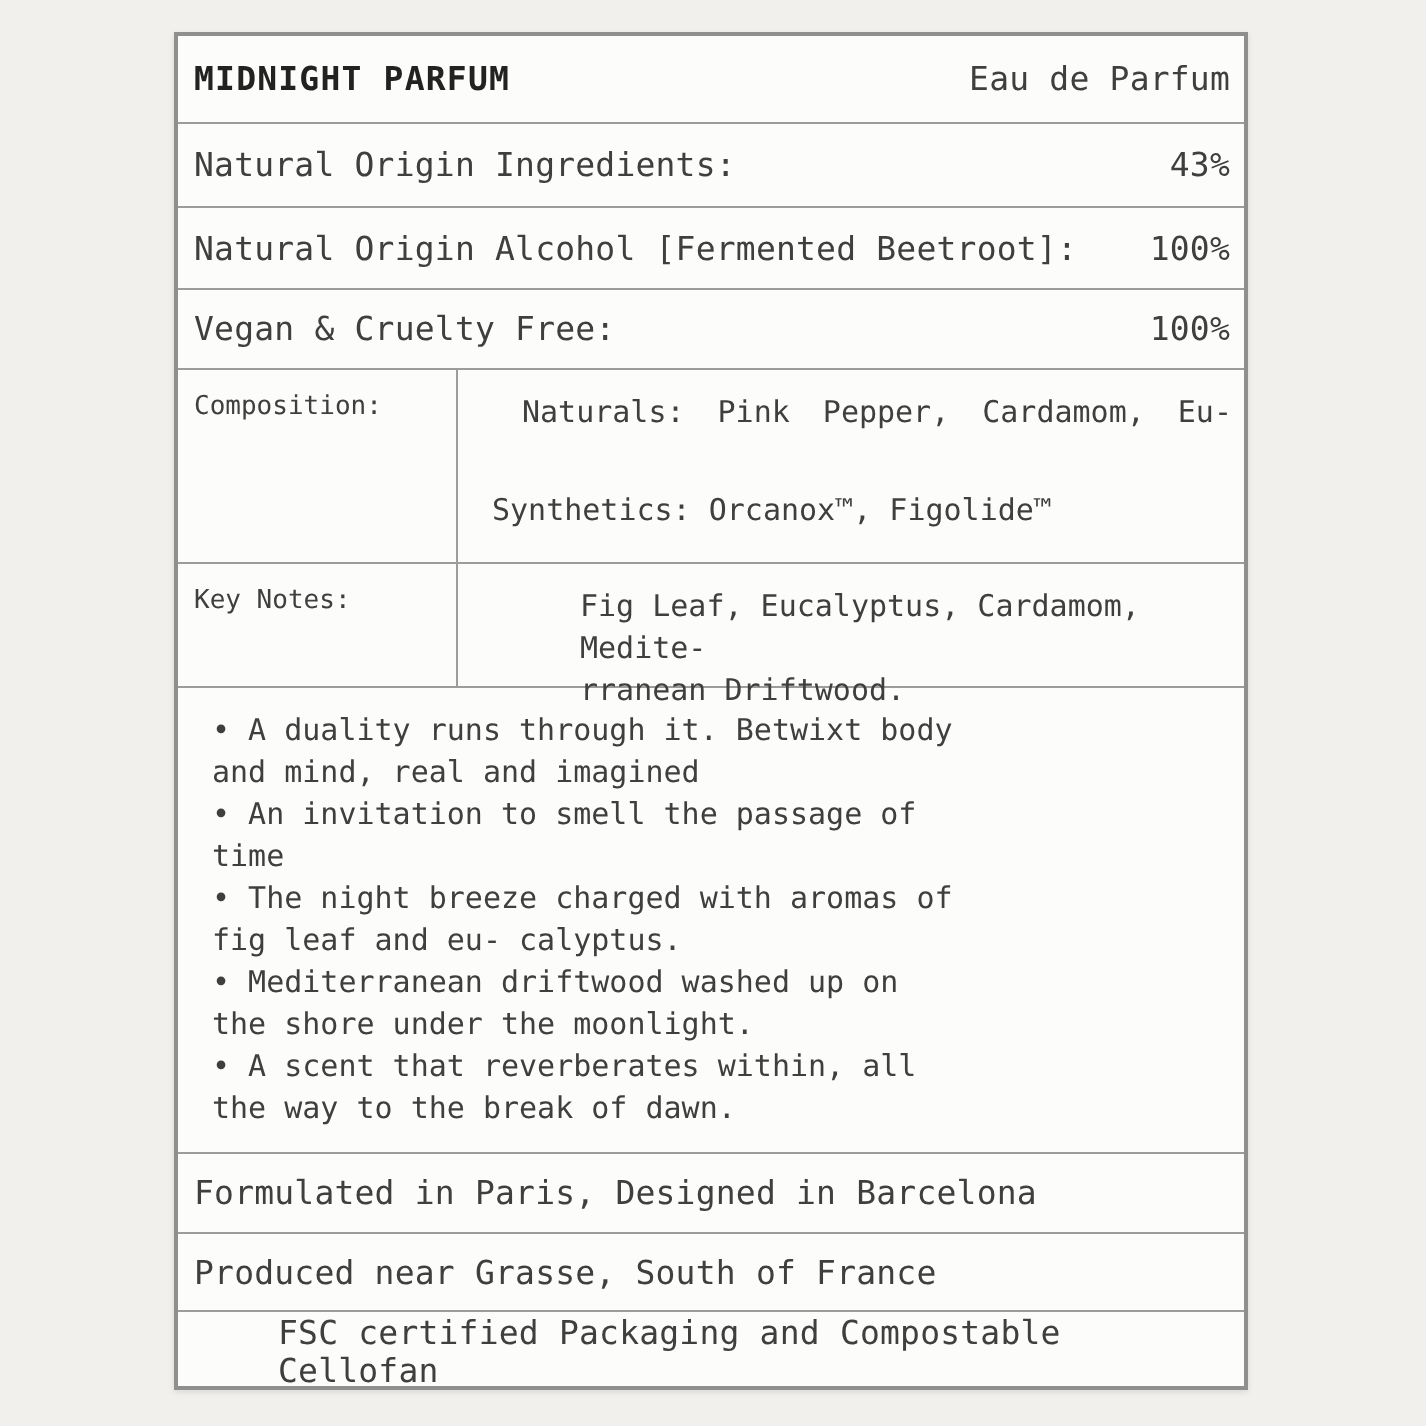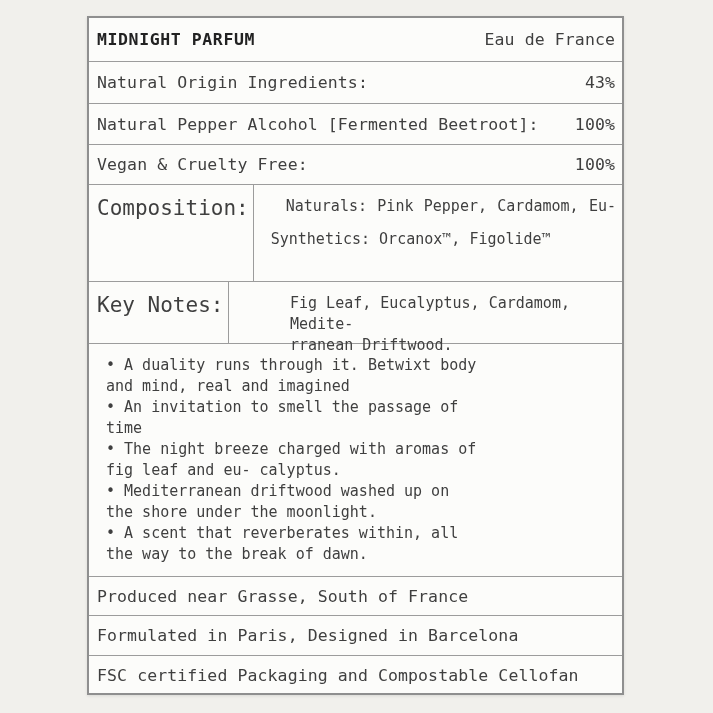--- a/index.html
+++ b/index.html
@@ -27,21 +27,21 @@
     border:2px solid var(--outer-border);
     box-shadow:0 1px 3px rgba(0,0,0,0.10);
     display:flex;
     flex-direction:column;
   }
   .row{
     border-bottom:1px solid var(--line);
     flex:0 0 auto;
     display:flex;
   }
-  .row:last-child{border-bottom:none;}
+  .row:last-child{border-bottom:none;margin-left:42px;}
   .row.single{
     align-items:center;
     justify-content:space-between;
     padding:0 7px 0 8px;
     font-size:16.5px;
     letter-spacing:0.1px;
   }
   .row.header{height:44px;}
   .row.header .left{
     font-weight:bold;
@@ -55,50 +55,50 @@
   .row.footer-row:last-child{height:39px;}
   .row.footer9{height:39px;}
   .row.two-col{align-items:stretch;}
   .row.composition{height:97px;}
   .row.keynotes{height:62px;gap:44px;}
   .row.description{height:233px;}
   .col-label{
     flex:0 0 140px;
     border-right:1px solid var(--line);
     padding:11px 4px 0 8px;
-    font-size:21px;
+    font-size:13px;
   }
   .col-content{
     flex:1 1 auto;
     padding:11px 6px 0 17px;
     font-size:15px;
     line-height:21px;
   }
   .prewrap{white-space:pre-line;}
   .stretch{text-align:justify;text-align-last:justify;margin-left:15px;}
-  .synthetics{margin-top:12px;}
+  .synthetics{margin-top:28px;}
   .value{white-space:nowrap;}
 </style>
 </head>
 <body>
 
 <div class="card">
 
   <div class="row single header">
     <span class="left">MIDNIGHT PARFUM</span>
-    <span class="value">Eau de France</span>
+    <span class="value">Eau de Parfum</span>
   </div>
 
   <div class="row single stat2">
     <span>Natural Origin Ingredients:</span>
     <span class="value">43%</span>
   </div>
 
   <div class="row single stat3">
-    <span>Natural Pepper Alcohol [Fermented Beetroot]:</span>
+    <span>Natural Origin Alcohol [Fermented Beetroot]:</span>
     <span class="value">100%</span>
   </div>
 
   <div class="row single stat4">
     <span>Vegan &amp; Cruelty Free:</span>
     <span class="value">100%</span>
   </div>
 
   <div class="row two-col composition">
     <div class="col-label">Composition:</div>
@@ -120,25 +120,25 @@
 • An invitation to smell the passage of
 time
 • The night breeze charged with aromas of
 fig leaf and eu- calyptus.
 • Mediterranean driftwood washed up on
 the shore under the moonlight.
 • A scent that reverberates within, all
 the way to the break of dawn.</div>
   </div>
 
+  <div class="row single footer-row">
+    <span>Formulated in Paris, Designed in Barcelona</span>
+  </div>
+
   <div class="row single footer-row footer9">
     <span>Produced near Grasse, South of France</span>
-  </div>
-
-  <div class="row single footer-row">
-    <span>Formulated in Paris, Designed in Barcelona</span>
   </div>
 
   <div class="row single footer-row">
     <span>FSC certified Packaging and Compostable Cellofan</span>
   </div>
 
 </div>
 
 </body></html>

